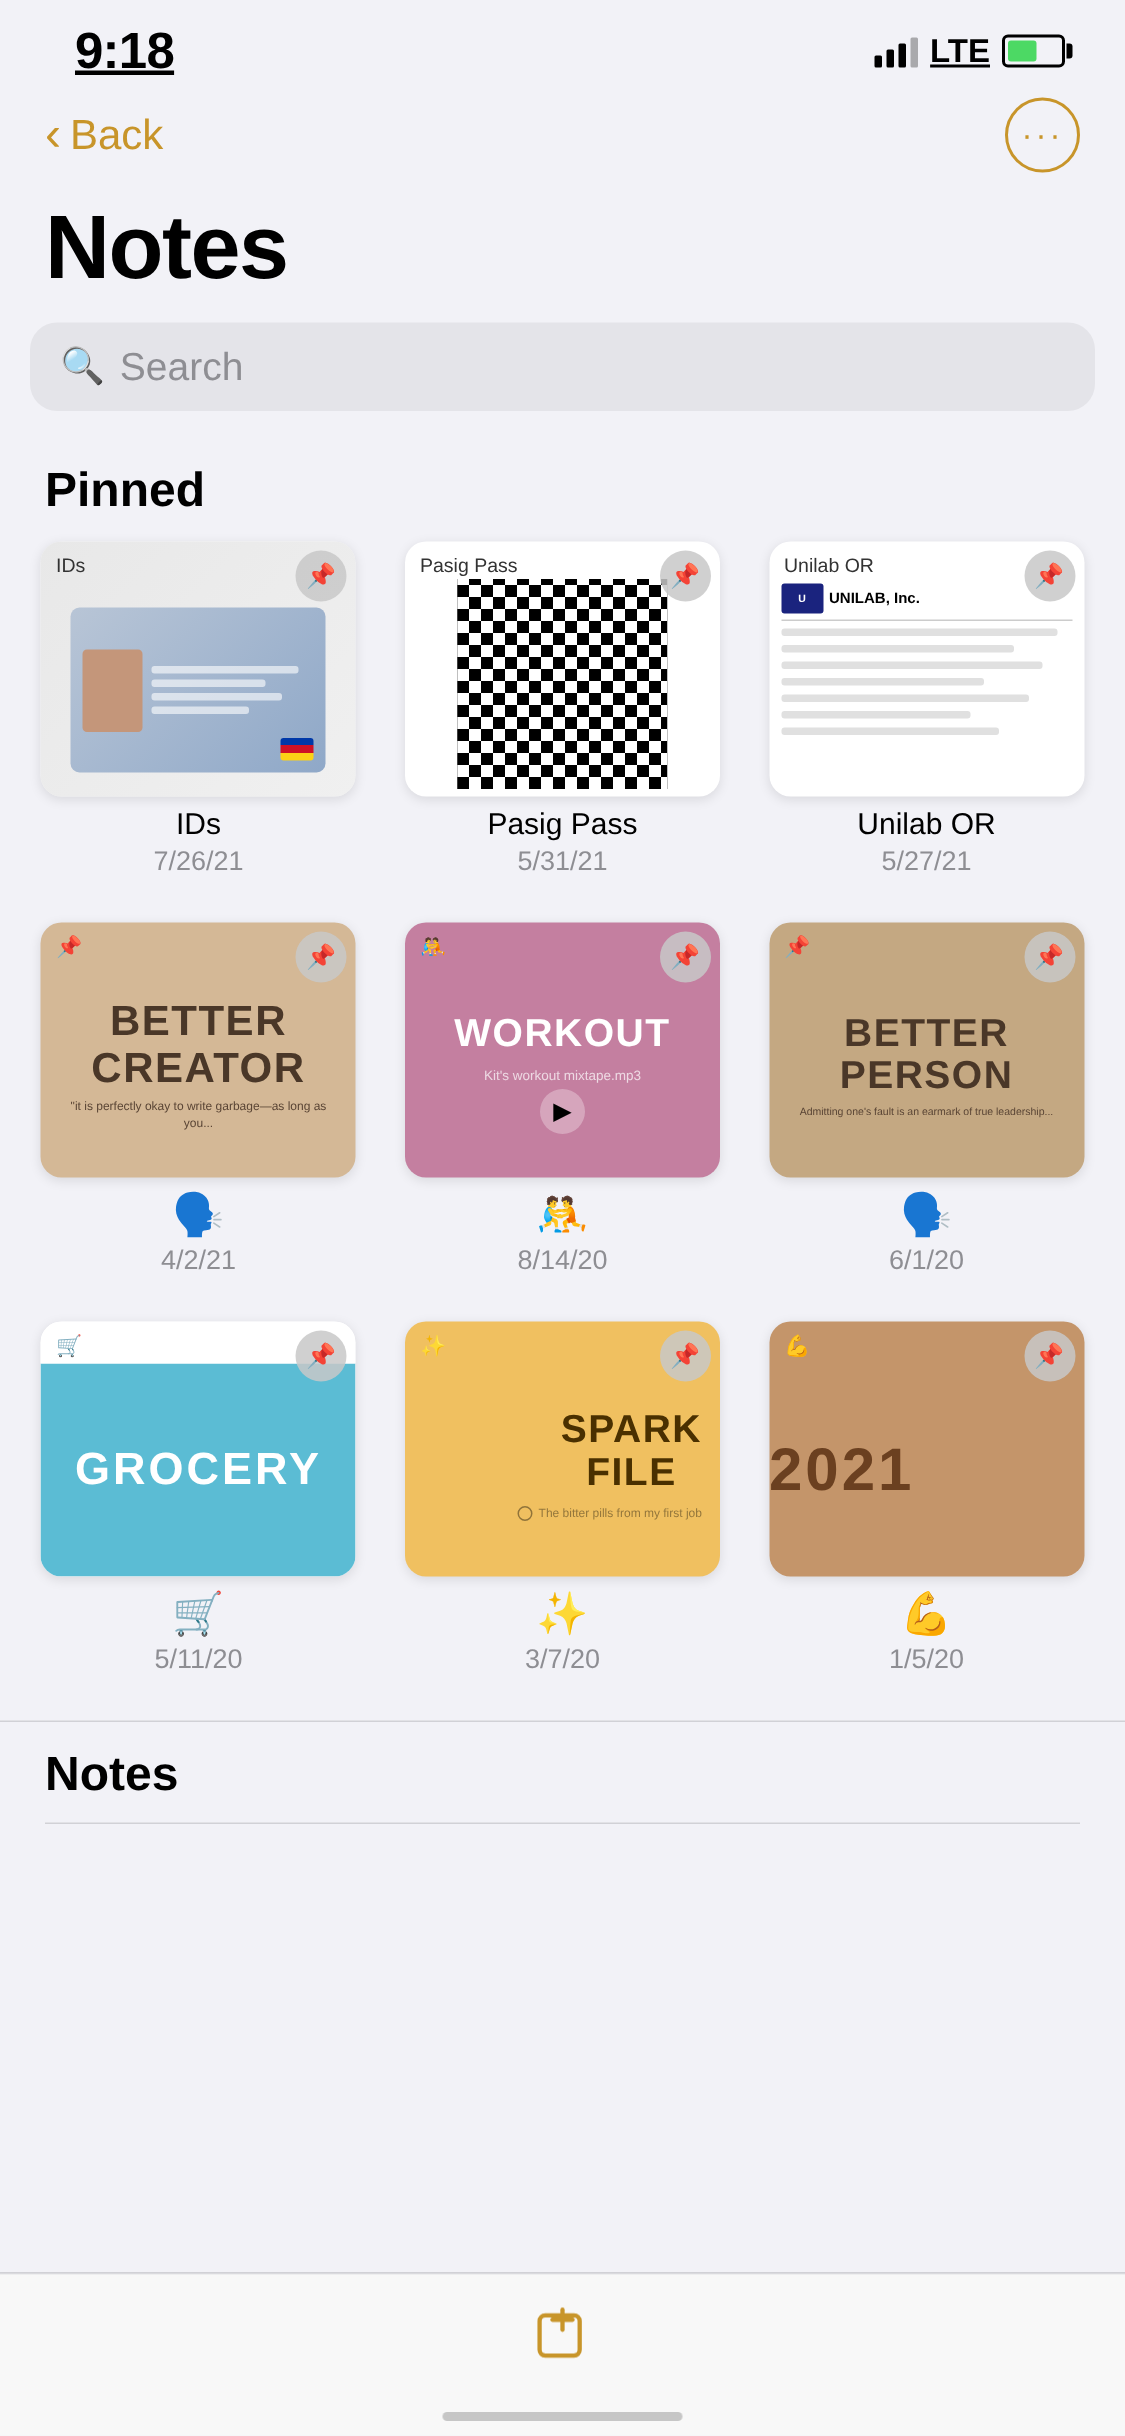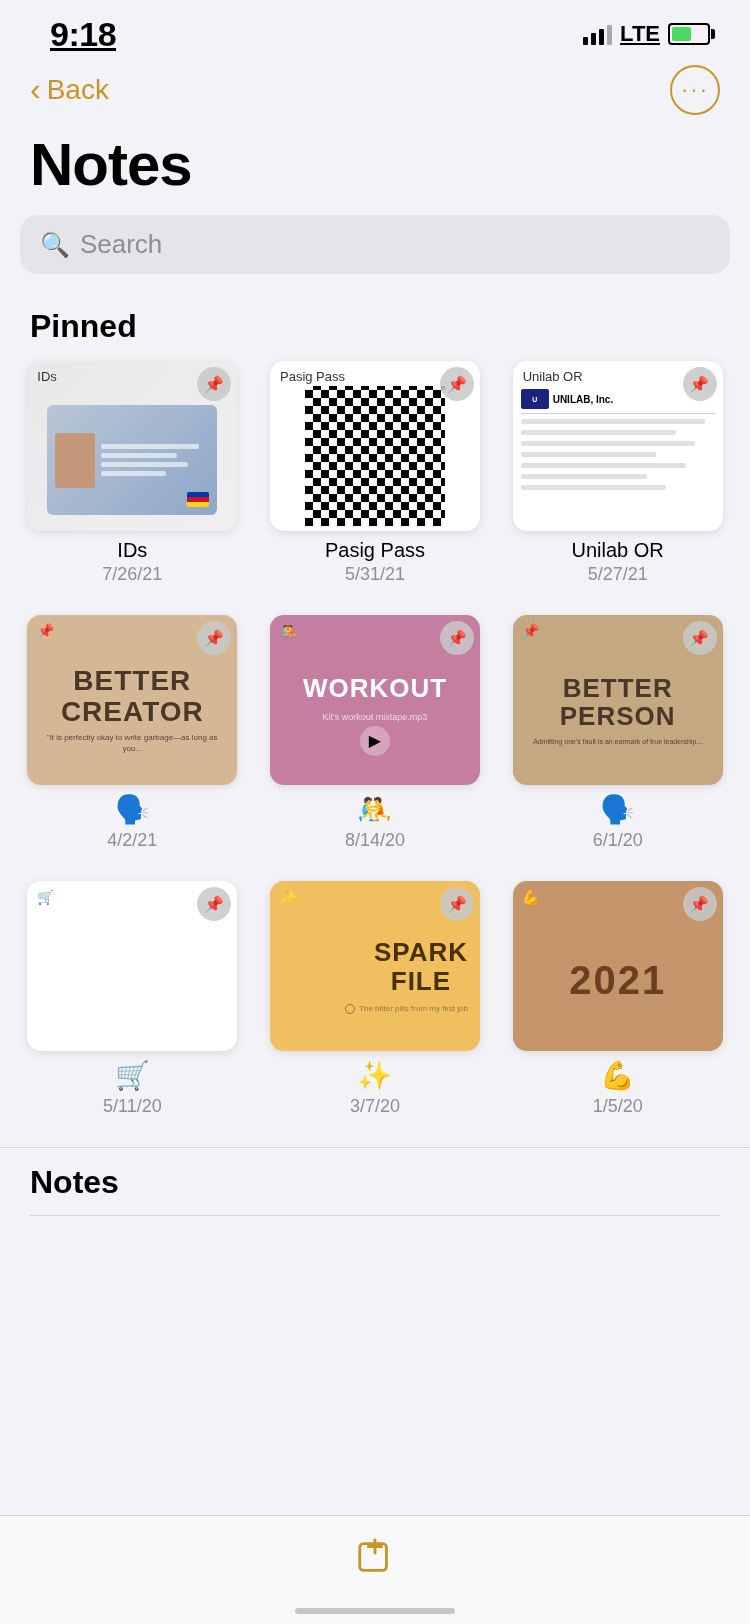--- a/index.html
+++ b/index.html
@@ -461,21 +461,20 @@
 
     
     .card-2021 {
       background: #c4956a;
     }
     .y2021-content {
       width: 100%;
       height: 100%;
       display: flex;
       align-items: center;
-      justify-content: center;
       padding-top: 28px;
       border-radius: 26px;
     }
     .y2021-title {
       font-size: 40px;
       font-weight: 700;
       color: #6b4020;
       letter-spacing: 2px;
     }
 
@@ -736,20 +735,23 @@
 </div>
 
 <div class="notes-grid">
 
   <div class="note-item">
     <div class="note-card card-grocery">
       <span style="position:absolute;top:8px;left:10px;font-size:14px;z-index:2;">🛒</span>
       <div class="pin-icon">📌</div>
       <div class="grocery-wrapper">
         <div class="grocery-top"></div>
+        <div class="grocery-bottom">
+          <span class="grocery-title">GROCERY</span>
+        </div>
       </div>
     </div>
     <span class="note-emoji">🛒</span>
     <span class="note-date">5/11/20</span>
   </div>
 
   <div class="note-item">
     <div class="note-card card-spark">
       <span style="position:absolute;top:8px;left:10px;font-size:14px;">✨</span>
       <div class="pin-icon">📌</div>

